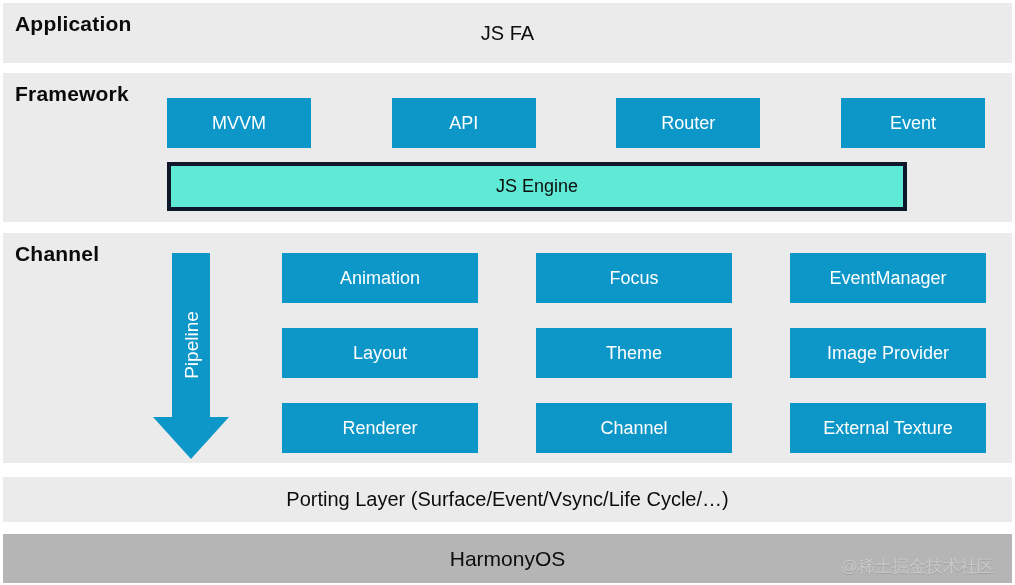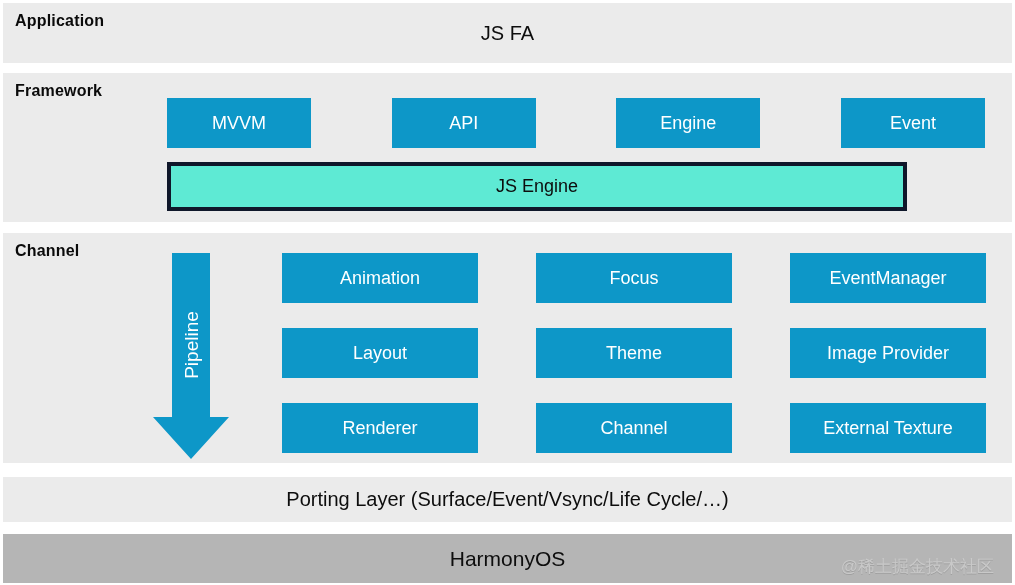--- a/index.html
+++ b/index.html
@@ -23,21 +23,21 @@
   #band-application { top: 3px;   height: 60px;  }
   #band-framework   { top: 73px;  height: 149px; }
   #band-engine      { top: 233px; height: 230px; }
   #band-porting     { top: 477px; height: 45px;  }
   #band-os          { top: 534px; height: 49px;  background: #b5b5b5; }
 
   .band-label {
     position: absolute;
     left: 12px;
     top: 9px;
-    font-size: 16px;
+    font-size: 21px;
     font-weight: bold;
     color: #0a0a0a;
     letter-spacing: 0.2px;
   }
 
   .center-line {
     position: absolute;
     inset: 0;
     display: flex;
     align-items: center;
@@ -124,21 +124,21 @@
   <section class="band" id="band-application">
     <h2 class="band-label">Application</h2>
     <div class="center-line">JS FA</div>
   </section>
 
   <section class="band" id="band-framework">
     <h2 class="band-label">Framework</h2>
     <div class="fw-row">
       <div class="blue-box">MVVM</div>
       <div class="blue-box">API</div>
-      <div class="blue-box">Engine</div>
+      <div class="blue-box">Router</div>
       <div class="blue-box">Event</div>
     </div>
     <div class="green-bar">JS Engine</div>
   </section>
 
   <section class="band" id="band-engine">
     <h2 class="band-label">Channel</h2>
 
     <svg class="pipeline-arrow" viewBox="0 0 76 206">
       <polygon points="19,0 57,0 57,164 76,164 38,206 0,164 19,164" fill="#0d97c8"></polygon>

